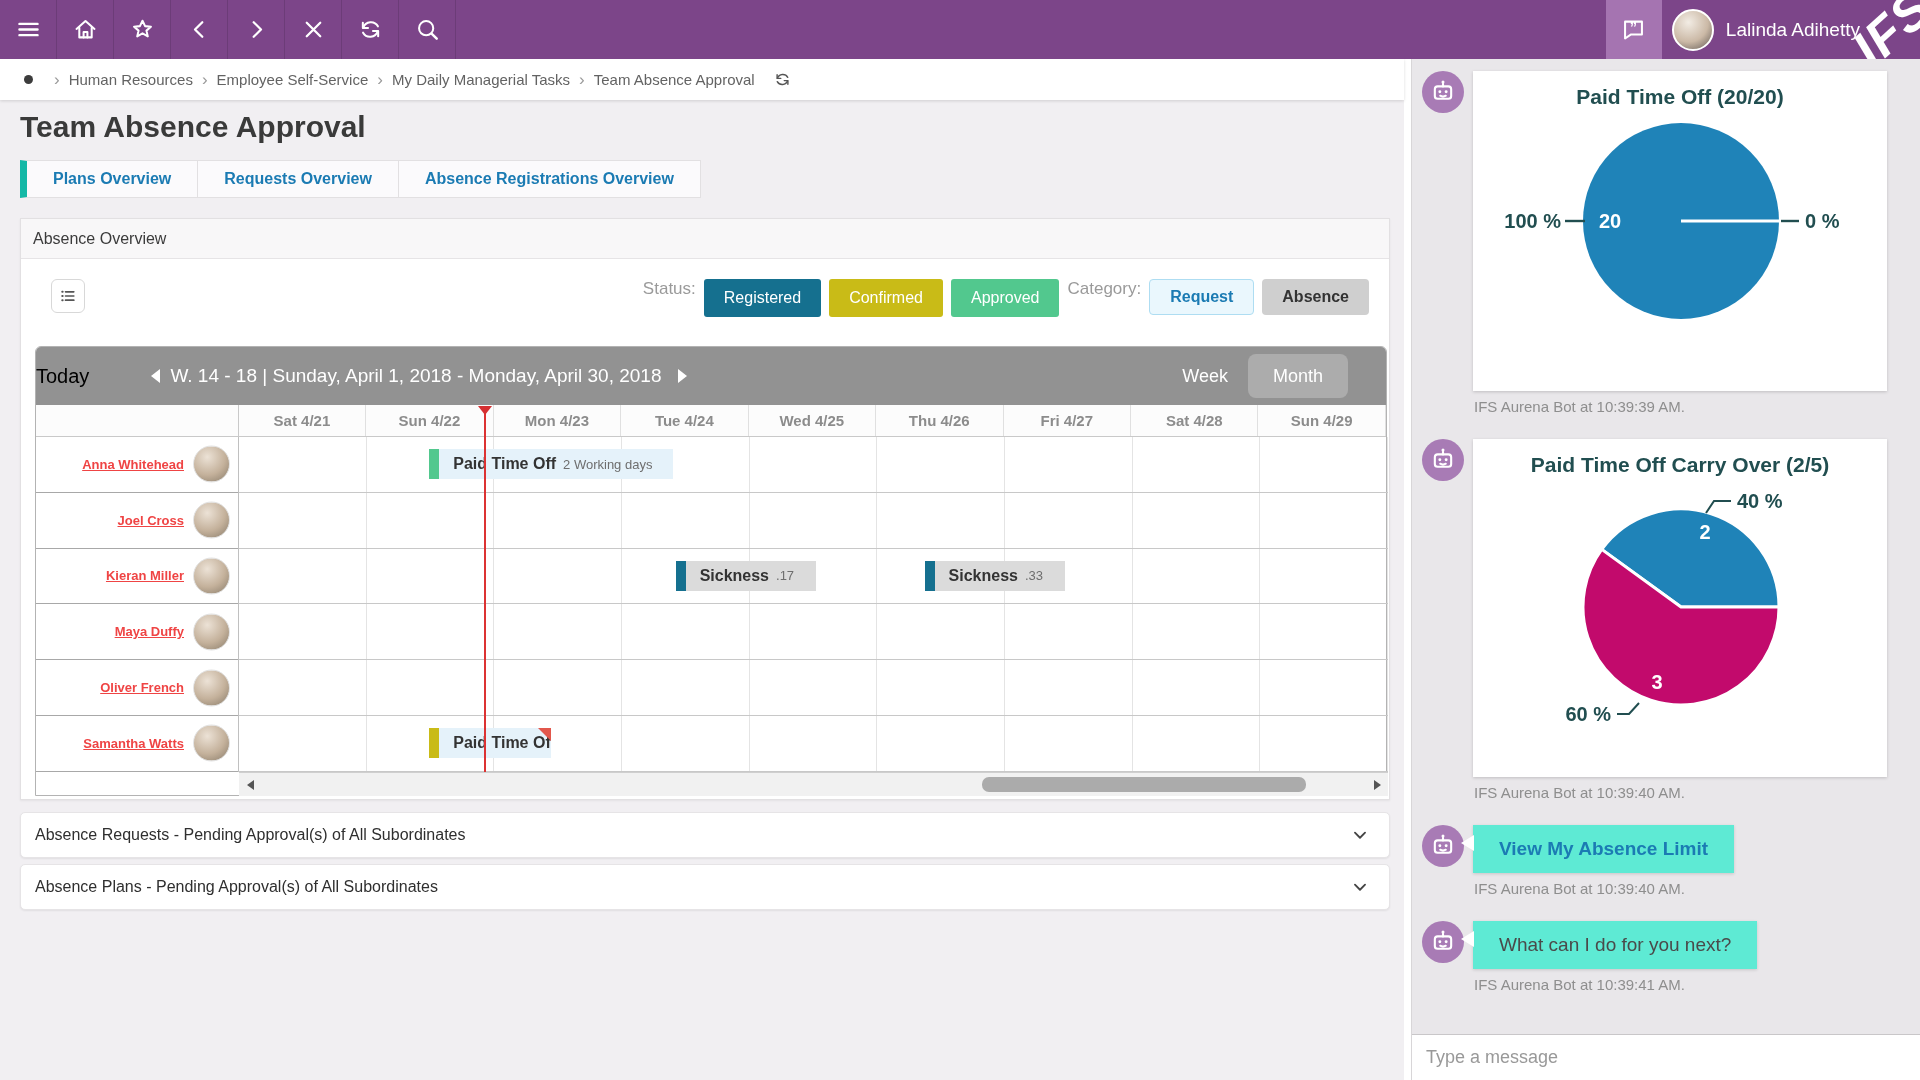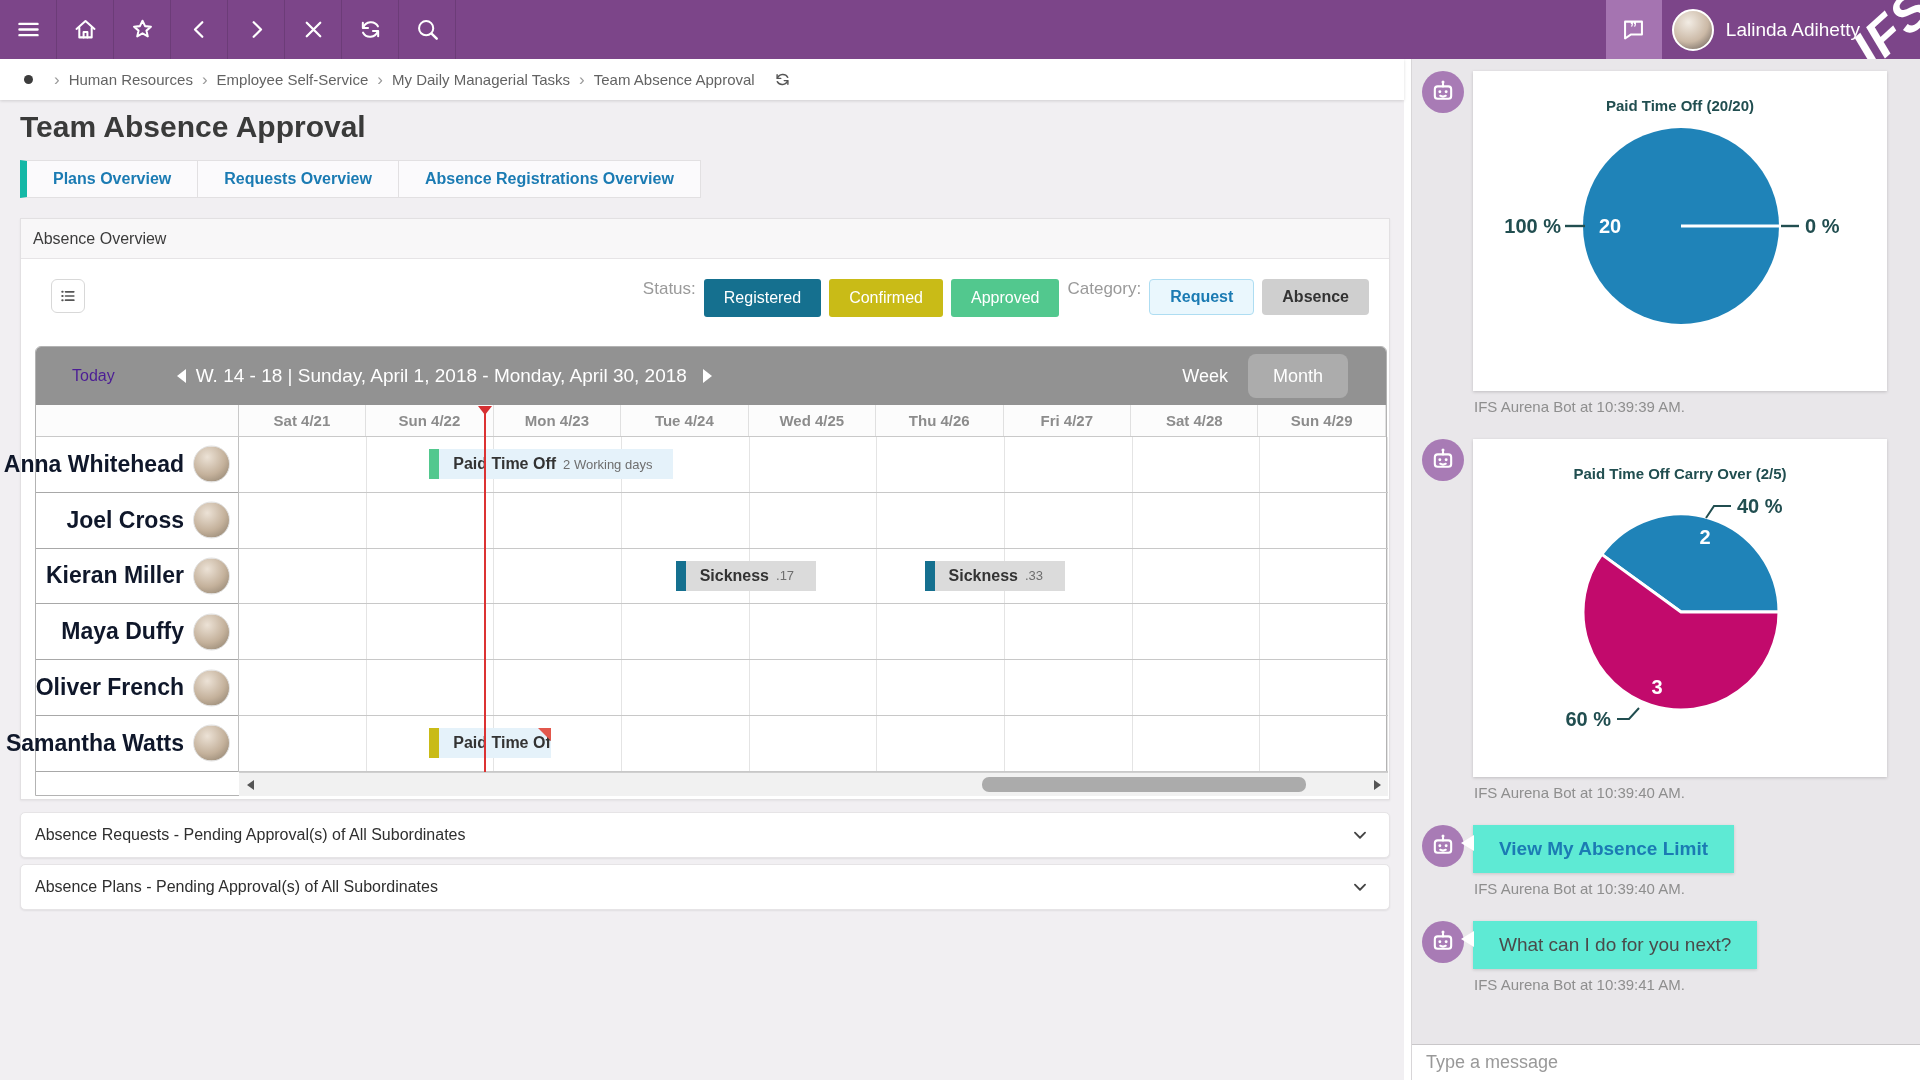--- a/index.html
+++ b/index.html
@@ -39,35 +39,35 @@
   .list-btn svg { width:20px; height:20px; }
   .filters { position:absolute; right:20px; top:60px; height:38px; display:flex; align-items:flex-start; gap:8px; }
   .f-label { color:#9a9a9a; font-size:17px; }
   .chip { height:38px; display:flex; align-items:center; padding:0 20px; color:#fff; font-size:16px; border-radius:3px; cursor:pointer; border:none; }
   .chip-outline { height:36px; background:#EAF7FD; border:1px solid #AEDDF2; border-radius:4px; color:#1B7BB3; font-weight:700; }
   .chip-gray { height:36px; background:#CFCFCF; border-radius:4px; color:#333; font-weight:700; }
 
   
   .calendar { position:absolute; left:14px; top:127px; width:1352px; height:450px; border:1px solid #B3B3B3; border-radius:6px 6px 0 0; background:#fff; }
   .cal-toolbar { position:absolute; left:0; top:0; width:100%; height:58px; background:#929292; border-radius:5px 5px 0 0; display:flex; align-items:center; color:#fff; }
-  .cal-today { font-size:16px; margin-left:36px; cursor:pointer; background:none; border:none; color:#4c1d95; }
+  .cal-today { font-size:20px; cursor:pointer; background:none; border:none; color:#000000; }
   .tri-l { width:0; height:0; border-top:7px solid transparent; border-bottom:7px solid transparent; border-right:9px solid #fff; margin-left:62px; cursor:pointer; }
   .tri-r { width:0; height:0; border-top:7px solid transparent; border-bottom:7px solid transparent; border-left:9px solid #fff; margin-left:16px; cursor:pointer; }
   .cal-range { font-size:19px; margin-left:10px; white-space:nowrap; }
   .cal-spacer { flex:1; }
   .cal-week { font-size:18px; color:#fff; background:none; border:none; cursor:pointer; }
   .cal-month { font-size:18px; color:#fff; background:#ACACAC; border:none; border-radius:8px; width:100px; height:44px; margin-left:20px; margin-right:38px; cursor:pointer; }
 
   .day-header { position:absolute; left:0; top:58px; width:100%; height:32px; background:#FCFCFC; border-bottom:1px solid #C9C9C9; display:flex; }
   .dh-first { width:203px; border-right:1px solid #C9C9C9; }
   .dh-cell { width:127.67px; border-right:1px solid #E0E0E0; display:flex; align-items:center; justify-content:center; font-size:15px; font-weight:700; color:#8c8c8c; }
   .cal-body { position:absolute; left:0; top:90px; width:100%; height:335px; }
   .res-col { position:absolute; left:0; top:0; width:203px; height:335px; border-right:1px solid #C0C0C0; }
   .res-row { position:relative; height:55.8px; border-bottom:1px solid #A8A8A8; display:flex; align-items:center; justify-content:flex-end; padding-right:54px; }
-  .res-name { font-size:23px; font-weight:700; color:#0f172a; white-space:nowrap; }
+  .res-name { font-size:13px; font-weight:700; color:#ef4444; white-space:nowrap;text-decoration:underline; }
   .avatar { position:absolute; right:8px; top:50%; transform:translateY(-50%); width:37px; height:37px; border-radius:50%; background:radial-gradient(circle at 38% 30%, #ece2d6, #c4b19b 55%, #877a68); border:1px solid #e2e2e2; }
   .grid-area { position:absolute; left:203px; top:0; width:1149px; height:335px; overflow:hidden; }
   .g-col { position:absolute; top:0; height:335px; border-right:1px solid #E4E4E4; }
   .g-row { position:absolute; left:0; width:1149px; border-bottom:1px solid #C8C8C8; }
   .today-line { position:absolute; width:2px; background:#DC3232; z-index:6; }
   .today-tri { position:absolute; width:0; height:0; border-left:7px solid transparent; border-right:7px solid transparent; border-top:9px solid #D63032; z-index:7; }
   .event { position:absolute; height:30px; display:flex; align-items:center; overflow:hidden; cursor:pointer; z-index:5; }
   .event-edge { width:10px; height:30px; flex:none; }
   .event-label { font-size:16px; font-weight:700; color:#333; margin-left:14px; white-space:nowrap; }
   .event-detail { font-size:13px; color:#6e6e6e; margin-left:7px; white-space:nowrap; }
@@ -84,27 +84,27 @@
   .chev svg { width:22px; height:22px; }
 
   
   .divider { position:absolute; left:1404px; top:59px; width:8px; height:1021px; background:#fff; border-right:1px solid #D8D6D8; z-index:30; }
   .chat { position:absolute; left:1412px; top:59px; width:508px; height:1021px; background:#E9E7EA; overflow:hidden; }
   .chat-msgs { position:absolute; left:0; top:12px; width:100%; }
   .chat-row { position:relative; margin-bottom:24px; }
   .bot-avatar { position:absolute; left:10px; top:0; width:42px; height:42px; border-radius:50%; background:#A87BB5; color:#fff; display:flex; align-items:center; justify-content:center; }
   .bot-avatar svg { width:28px; height:28px; }
   .chart-card { position:relative; margin-left:61px; width:414px; background:#fff; box-shadow:0 1px 3px rgba(0,0,0,0.18); }
-  .chart-title { text-align:center; font-size:15px; font-weight:700; color:#214E50; padding-top:26px; }
+  .chart-title { text-align:center; font-size:21px; font-weight:700; color:#214E50; padding-top:14px; }
   .bubble { position:relative; display:inline-block; margin-left:61px; background:#5eead4; box-shadow:0 1px 3px rgba(0,0,0,0.15); padding:13px 26px; }
   .bubble:before { content:""; position:absolute; left:-12px; top:10px; width:0; height:0; border-top:8px solid transparent; border-bottom:8px solid transparent; border-right:13px solid #fff; }
   .bubble-link { font-size:19px; font-weight:600; color:#1B7BB3; cursor:pointer; white-space:nowrap; }
   .bubble-text { font-size:19px; color:#4a4a4a; white-space:nowrap; }
   .ts { margin-left:62px; margin-top:7px; font-size:15px; color:#8e8e8e; }
-  .chat-input-wrap { position:absolute; left:0; bottom:0; width:100%; height:36px; background:#fff; border-top:1px solid #C9C7C9; }
+  .chat-input-wrap { position:absolute; left:0; bottom:0; width:100%; height:46px; background:#fff; border-top:1px solid #C9C7C9; }
   .chat-input { width:100%; height:100%; border:none; outline:none; padding:0 14px; font-size:18px; font-family:inherit; color:#333; }
   .chat-input::placeholder { color:#999; }
   svg text { font-family:"Liberation Sans","DejaVu Sans",sans-serif; }
 </style>
 </head>
 <body>
 
 <div class="screen">
 
   <header class="topbar">

